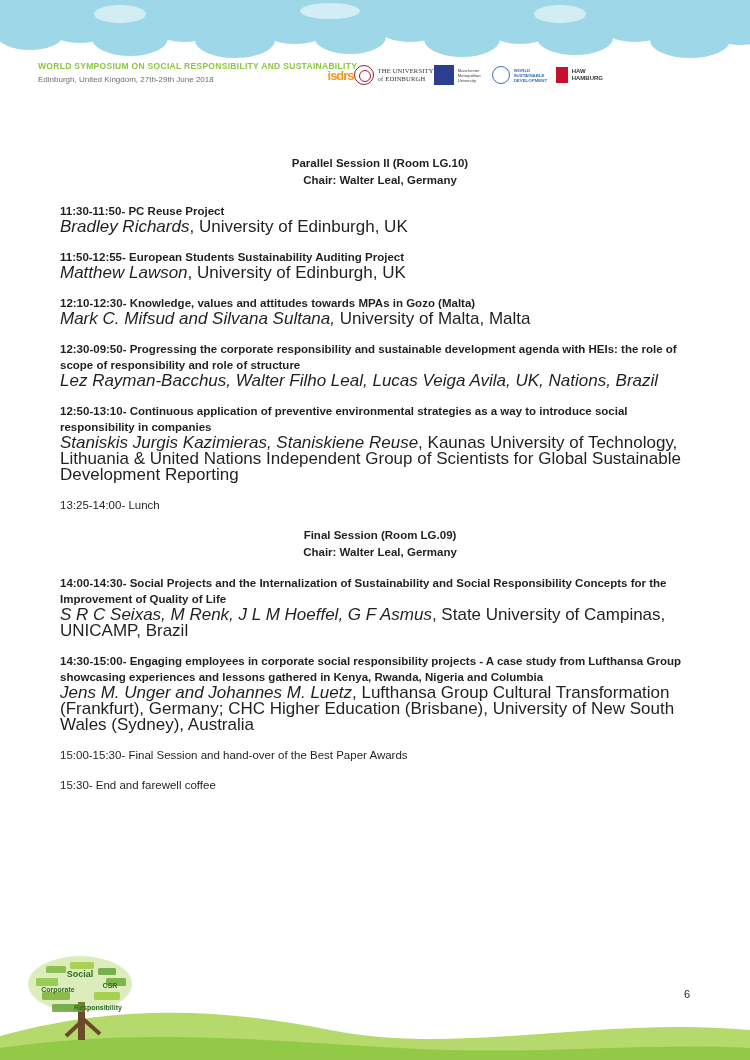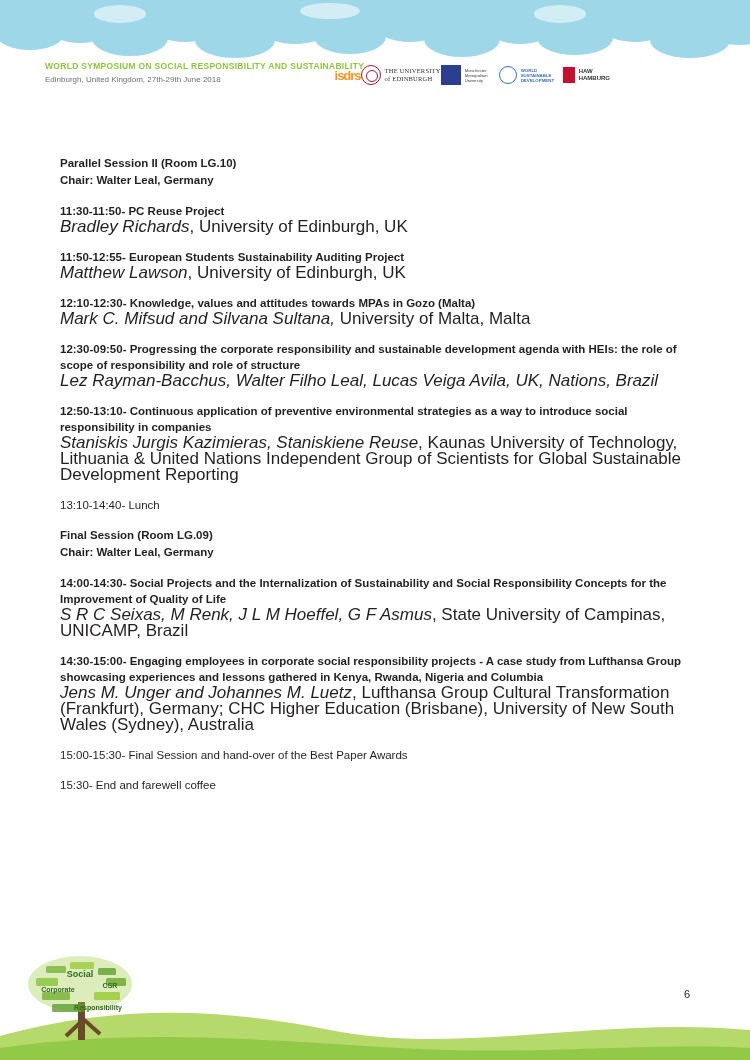--- a/index.html
+++ b/index.html
@@ -19,21 +19,21 @@
     top: 0; left: 0;
     width: 750px;
     height: 58px;
     overflow: hidden;
   }
   .cloud-band svg { display: block; }
 
   
   .header {
     position: absolute;
-    top: 58px; left: 18px;
+    top: 58px; left: 11px;
     width: 610px;
     height: 42px;
   }
   .header-text {
     position: absolute;
     left: 27px;
     top: 3px;
   }
   .conf-title {
     font-size: 8.5px;
@@ -125,20 +125,21 @@
     left: 60px;
     top: 155px;
     width: 640px;
     color: #231f20;
   }
   .block { margin-bottom: 14px; }
   .session-head {
     font-size: 11.5px;
     font-weight: bold;
     line-height: 17px;
+    text-align: center;
   }
   .entry { margin-bottom: 14px; }
   .entry-title {
     font-size: 11.5px;
     line-height: 16px;
   }
   .entry-title .time { font-weight: bold; }
   .entry-title .ttl { font-weight: bold; }
   .entry-authors {
     font-size: 17px;
@@ -292,21 +293,21 @@
   <div class="entry">
     <div class="entry-title">
       <span class="time">12:50-13:10-</span>
       <span class="ttl">Continuous application of preventive environmental strategies as a way to introduce social responsibility in companies</span>
     </div>
     <div class="entry-authors">
       <span class="aut">Staniskis Jurgis Kazimieras, Staniskiene Reuse</span><span class="aff">, Kaunas University of Technology, Lithuania &amp; United Nations Independent Group of Scientists for Global Sustainable Development Reporting</span>
     </div>
   </div>
 
-  <div class="plain-entry">13:10-14:40- Lunch</div>
+  <div class="plain-entry">13:25-14:00- Lunch</div>
 
   <div class="block">
     <div class="session-head">Final Session (Room LG.09)</div>
     <div class="session-head">Chair: Walter Leal, Germany</div>
   </div>
 
   <div class="entry">
     <div class="entry-title">
       <span class="time">14:00-14:30-</span>
       <span class="ttl">Social Projects and the Internalization of Sustainability and Social Responsibility Concepts for the Improvement of Quality of Life</span>

